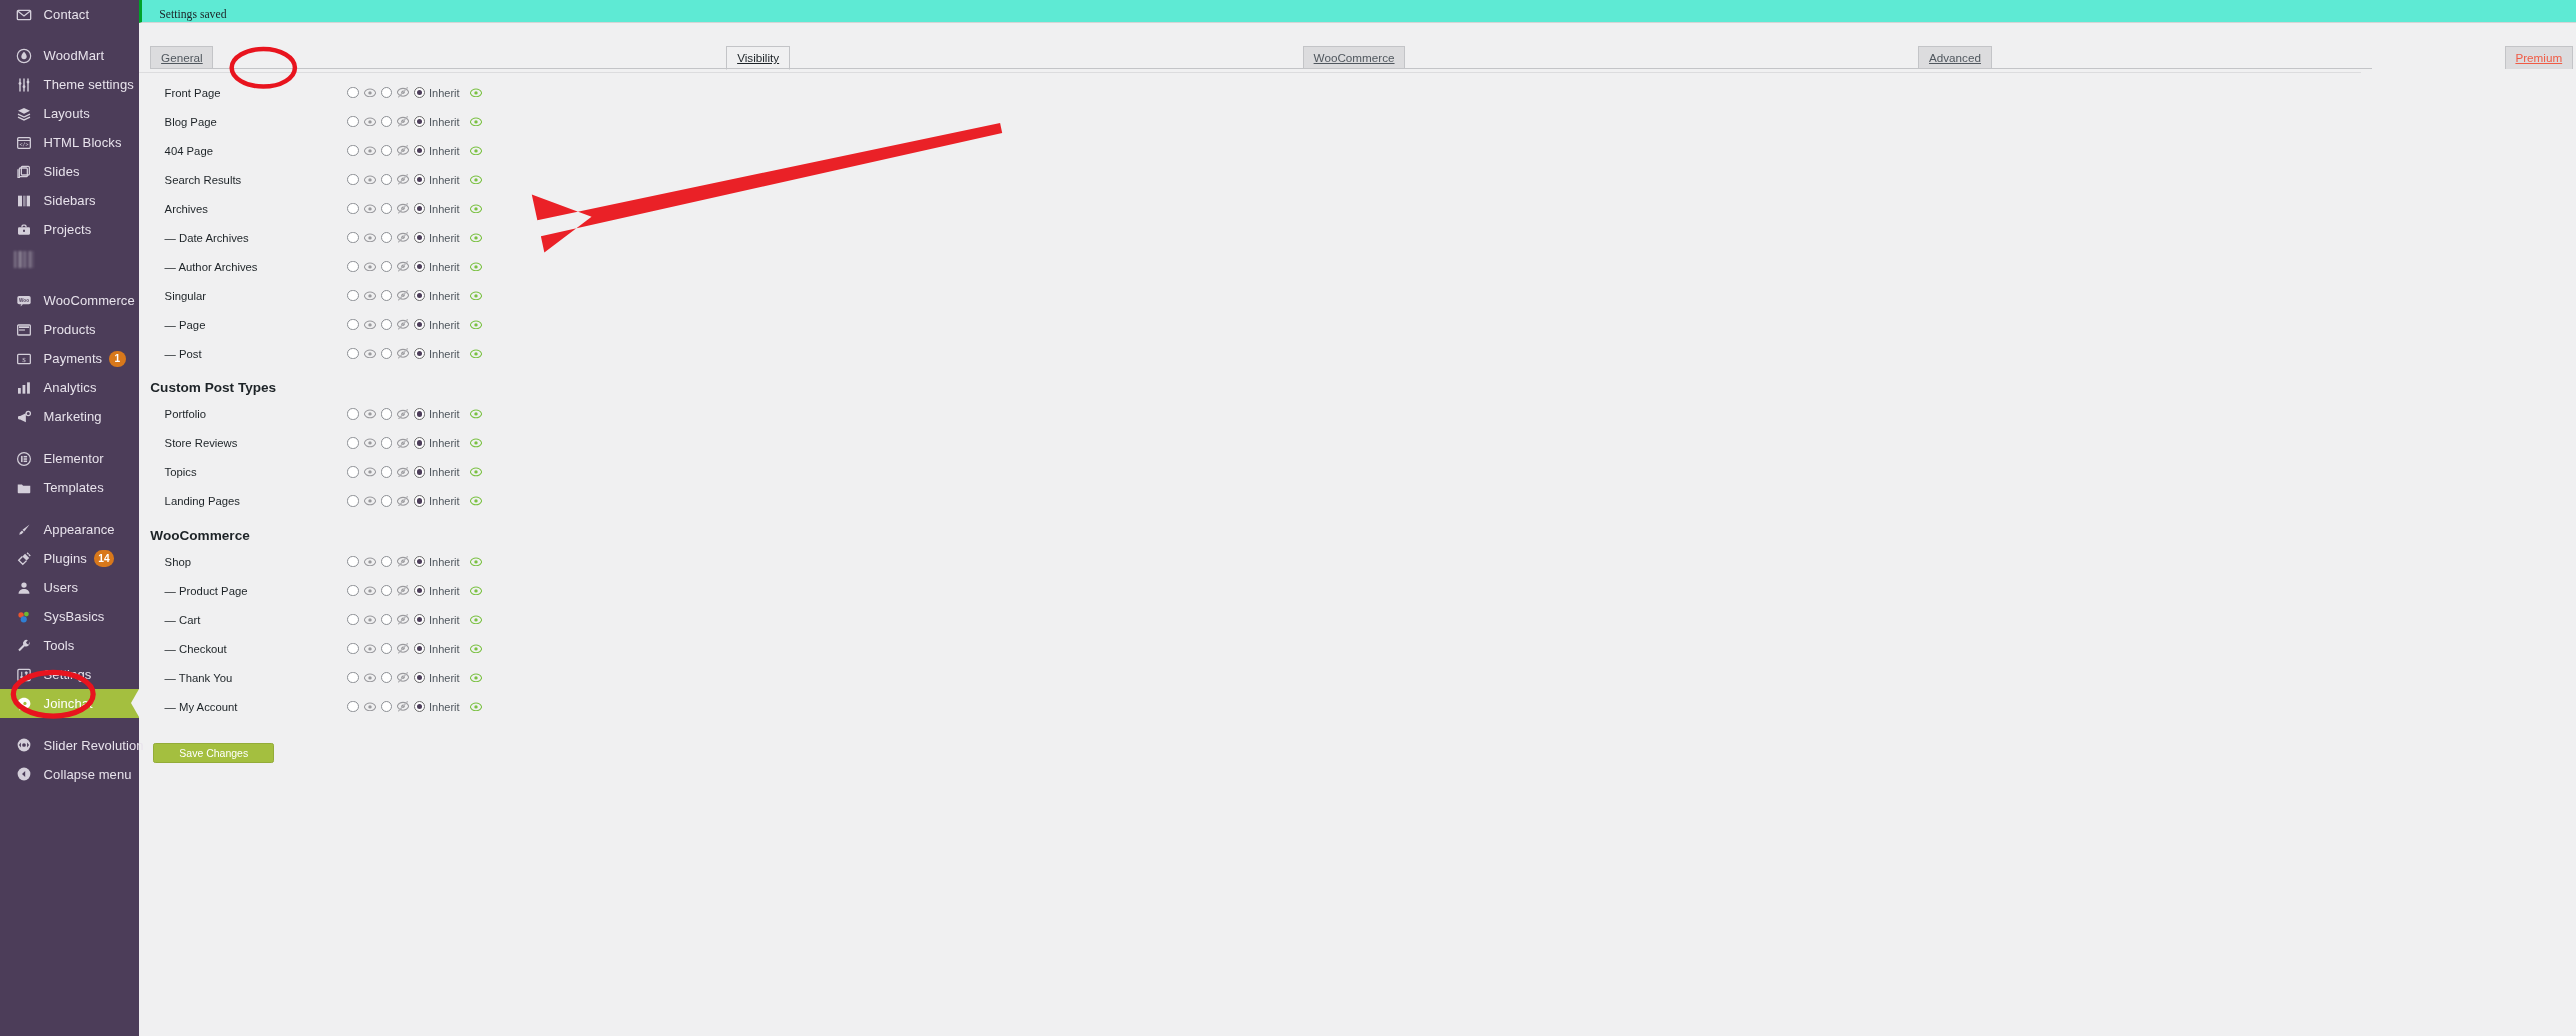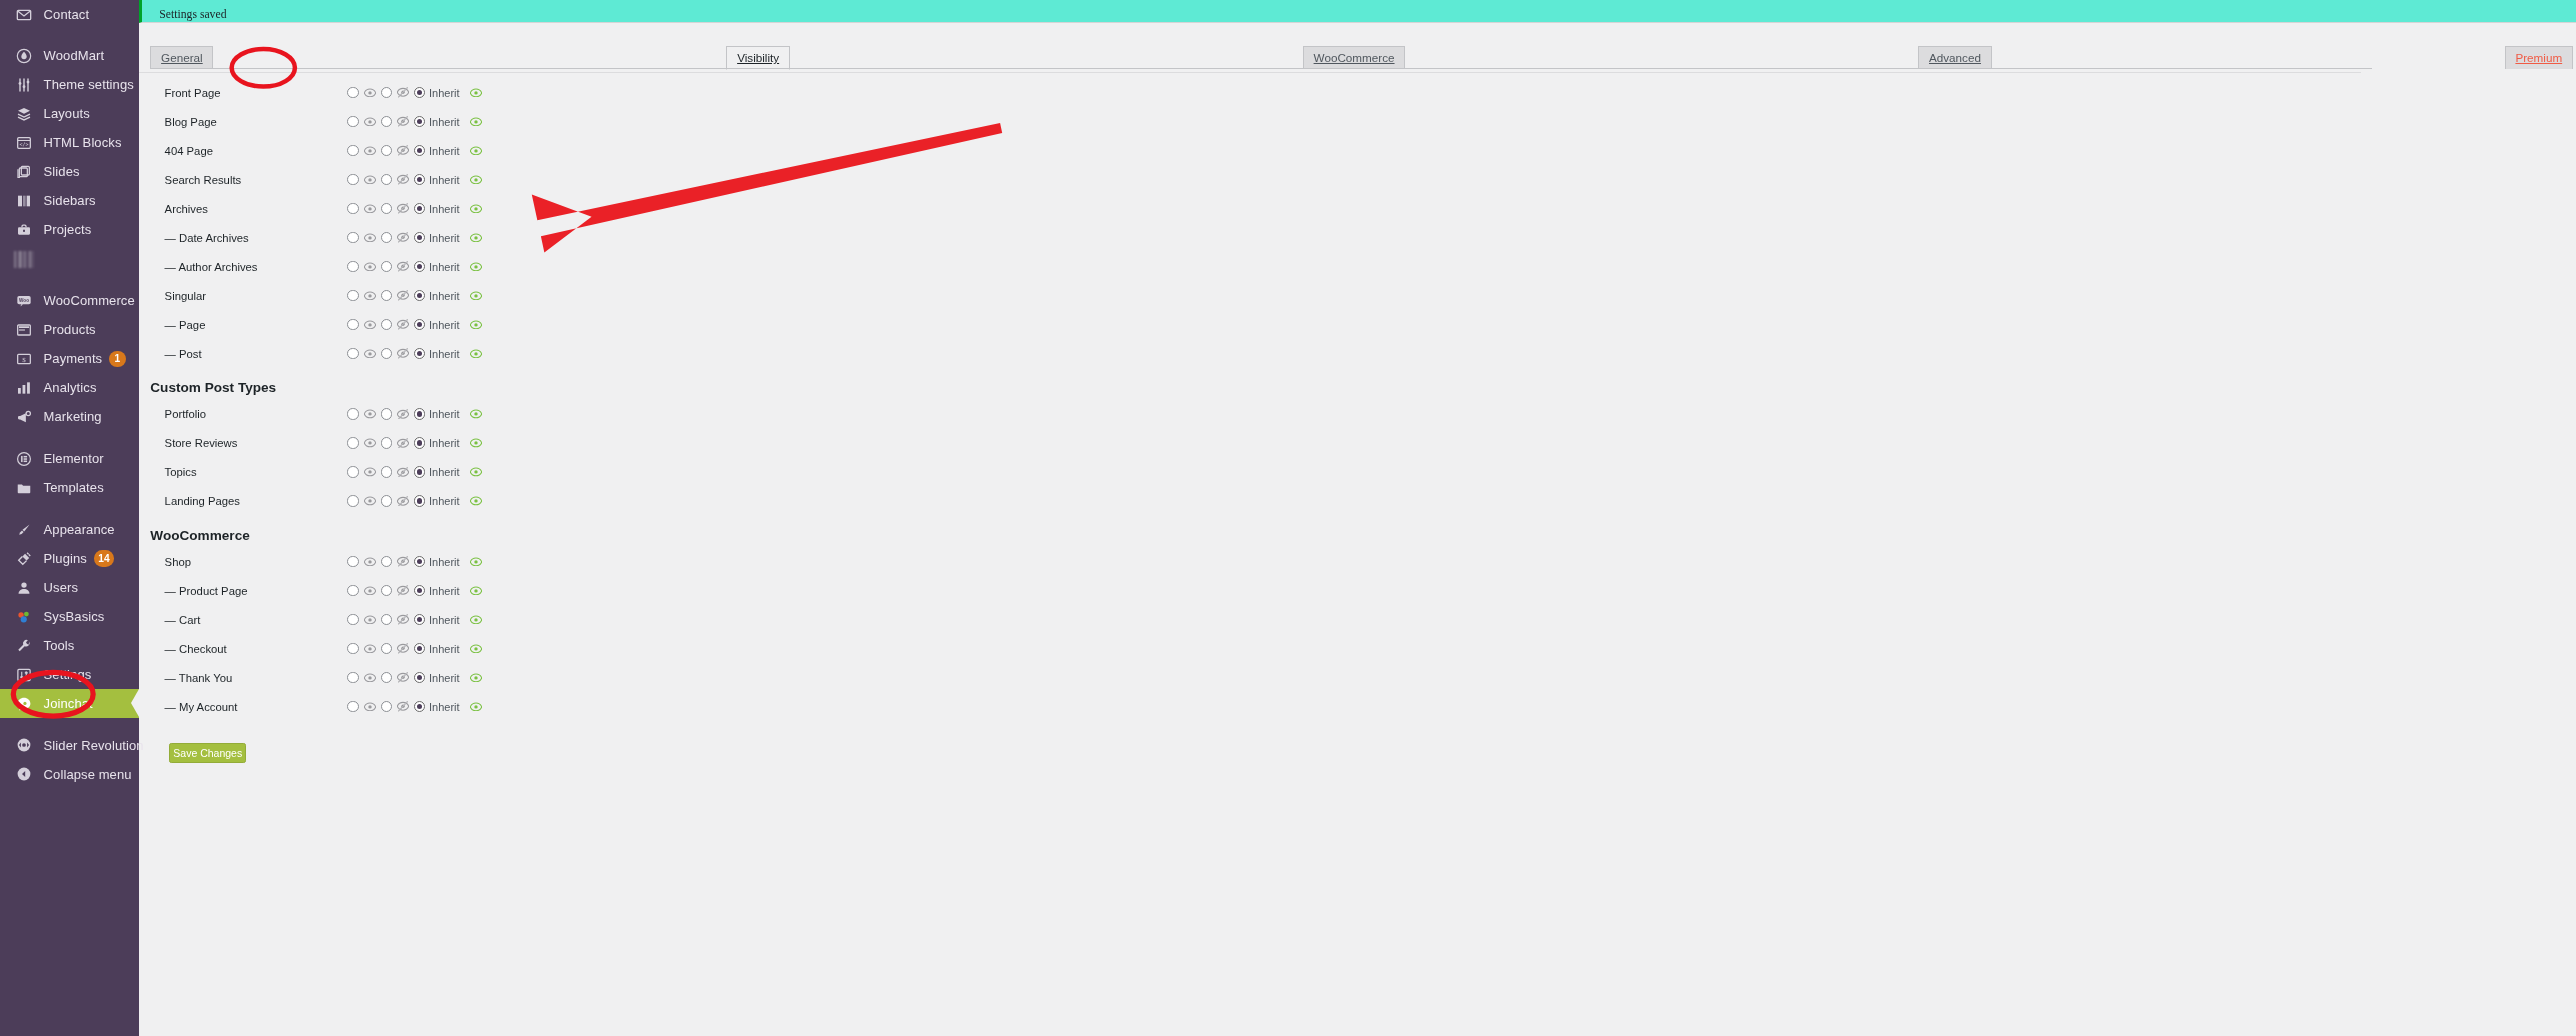--- a/index.html
+++ b/index.html
@@ -171,23 +171,23 @@
     margin-left: -11.3px;
   }
   .divider.full { margin-left: -11.3px; }
 
   h3.sub-title {
     font-size: 13.6px; font-weight: 700; color: #1d2327;
     margin: 12px 0 4.5px 0;
   }
 
   #save-btn {
-    margin: 22px 0 0 19px;
+    margin: 22px 0 0 3px;
     display: inline-flex; align-items: center; justify-content: center;
-    height: 20.3px; padding: 0 3px;
+    height: 20.3px; padding: 0 25px;
     background: #a4bf3f; color: #fff;
     border: 0.8px solid #93ac38; border-radius: 2.3px;
     font-size: 10.5px; line-height: 1;
     cursor: pointer;
   }
 
   
   #annotations {
     position: absolute; left: 0; top: 0;
     width: 2576px; height: 1036px;

